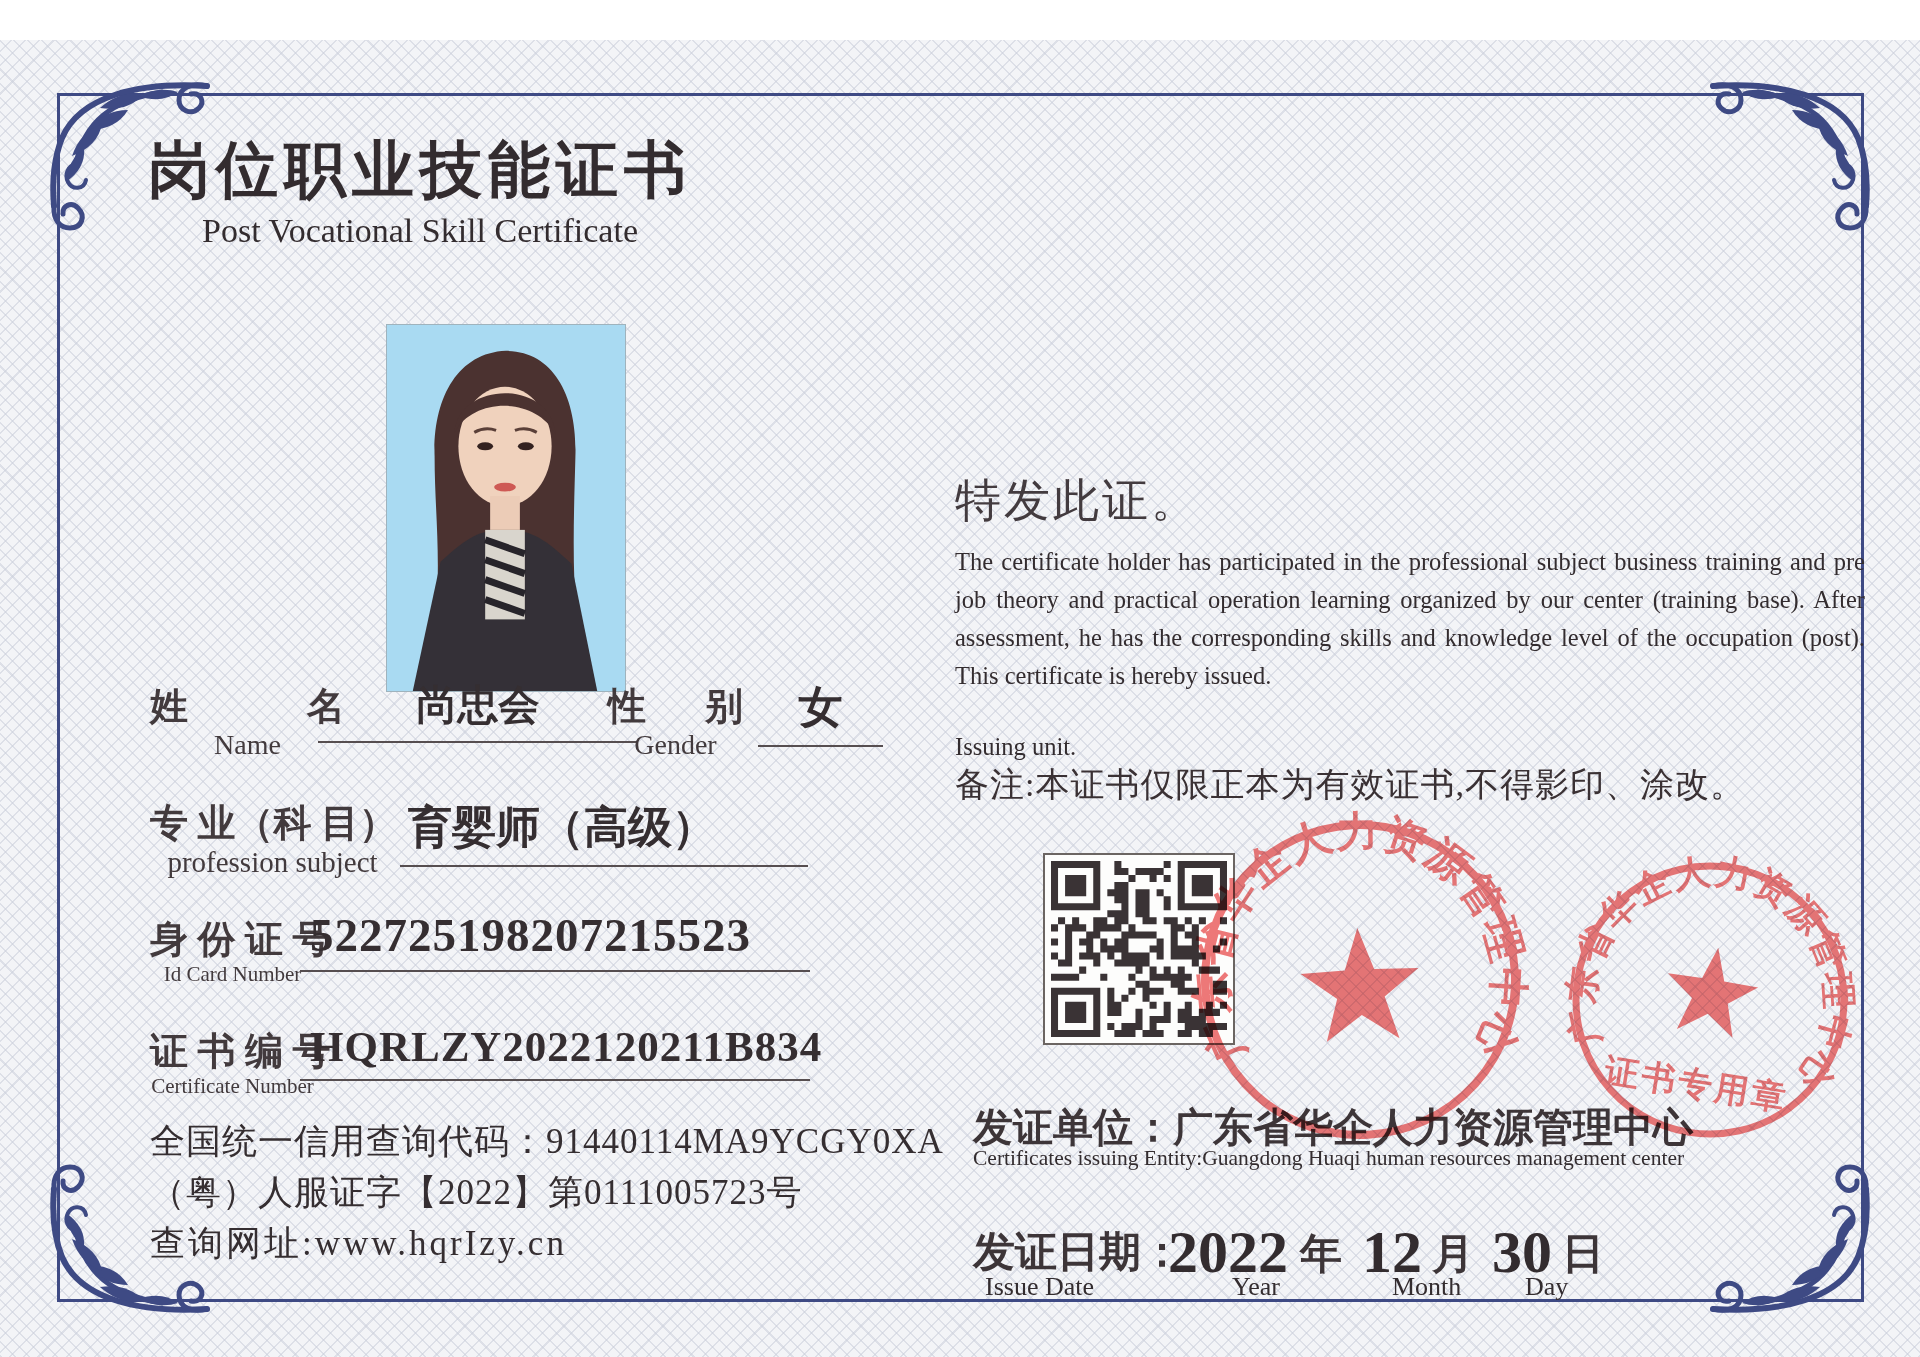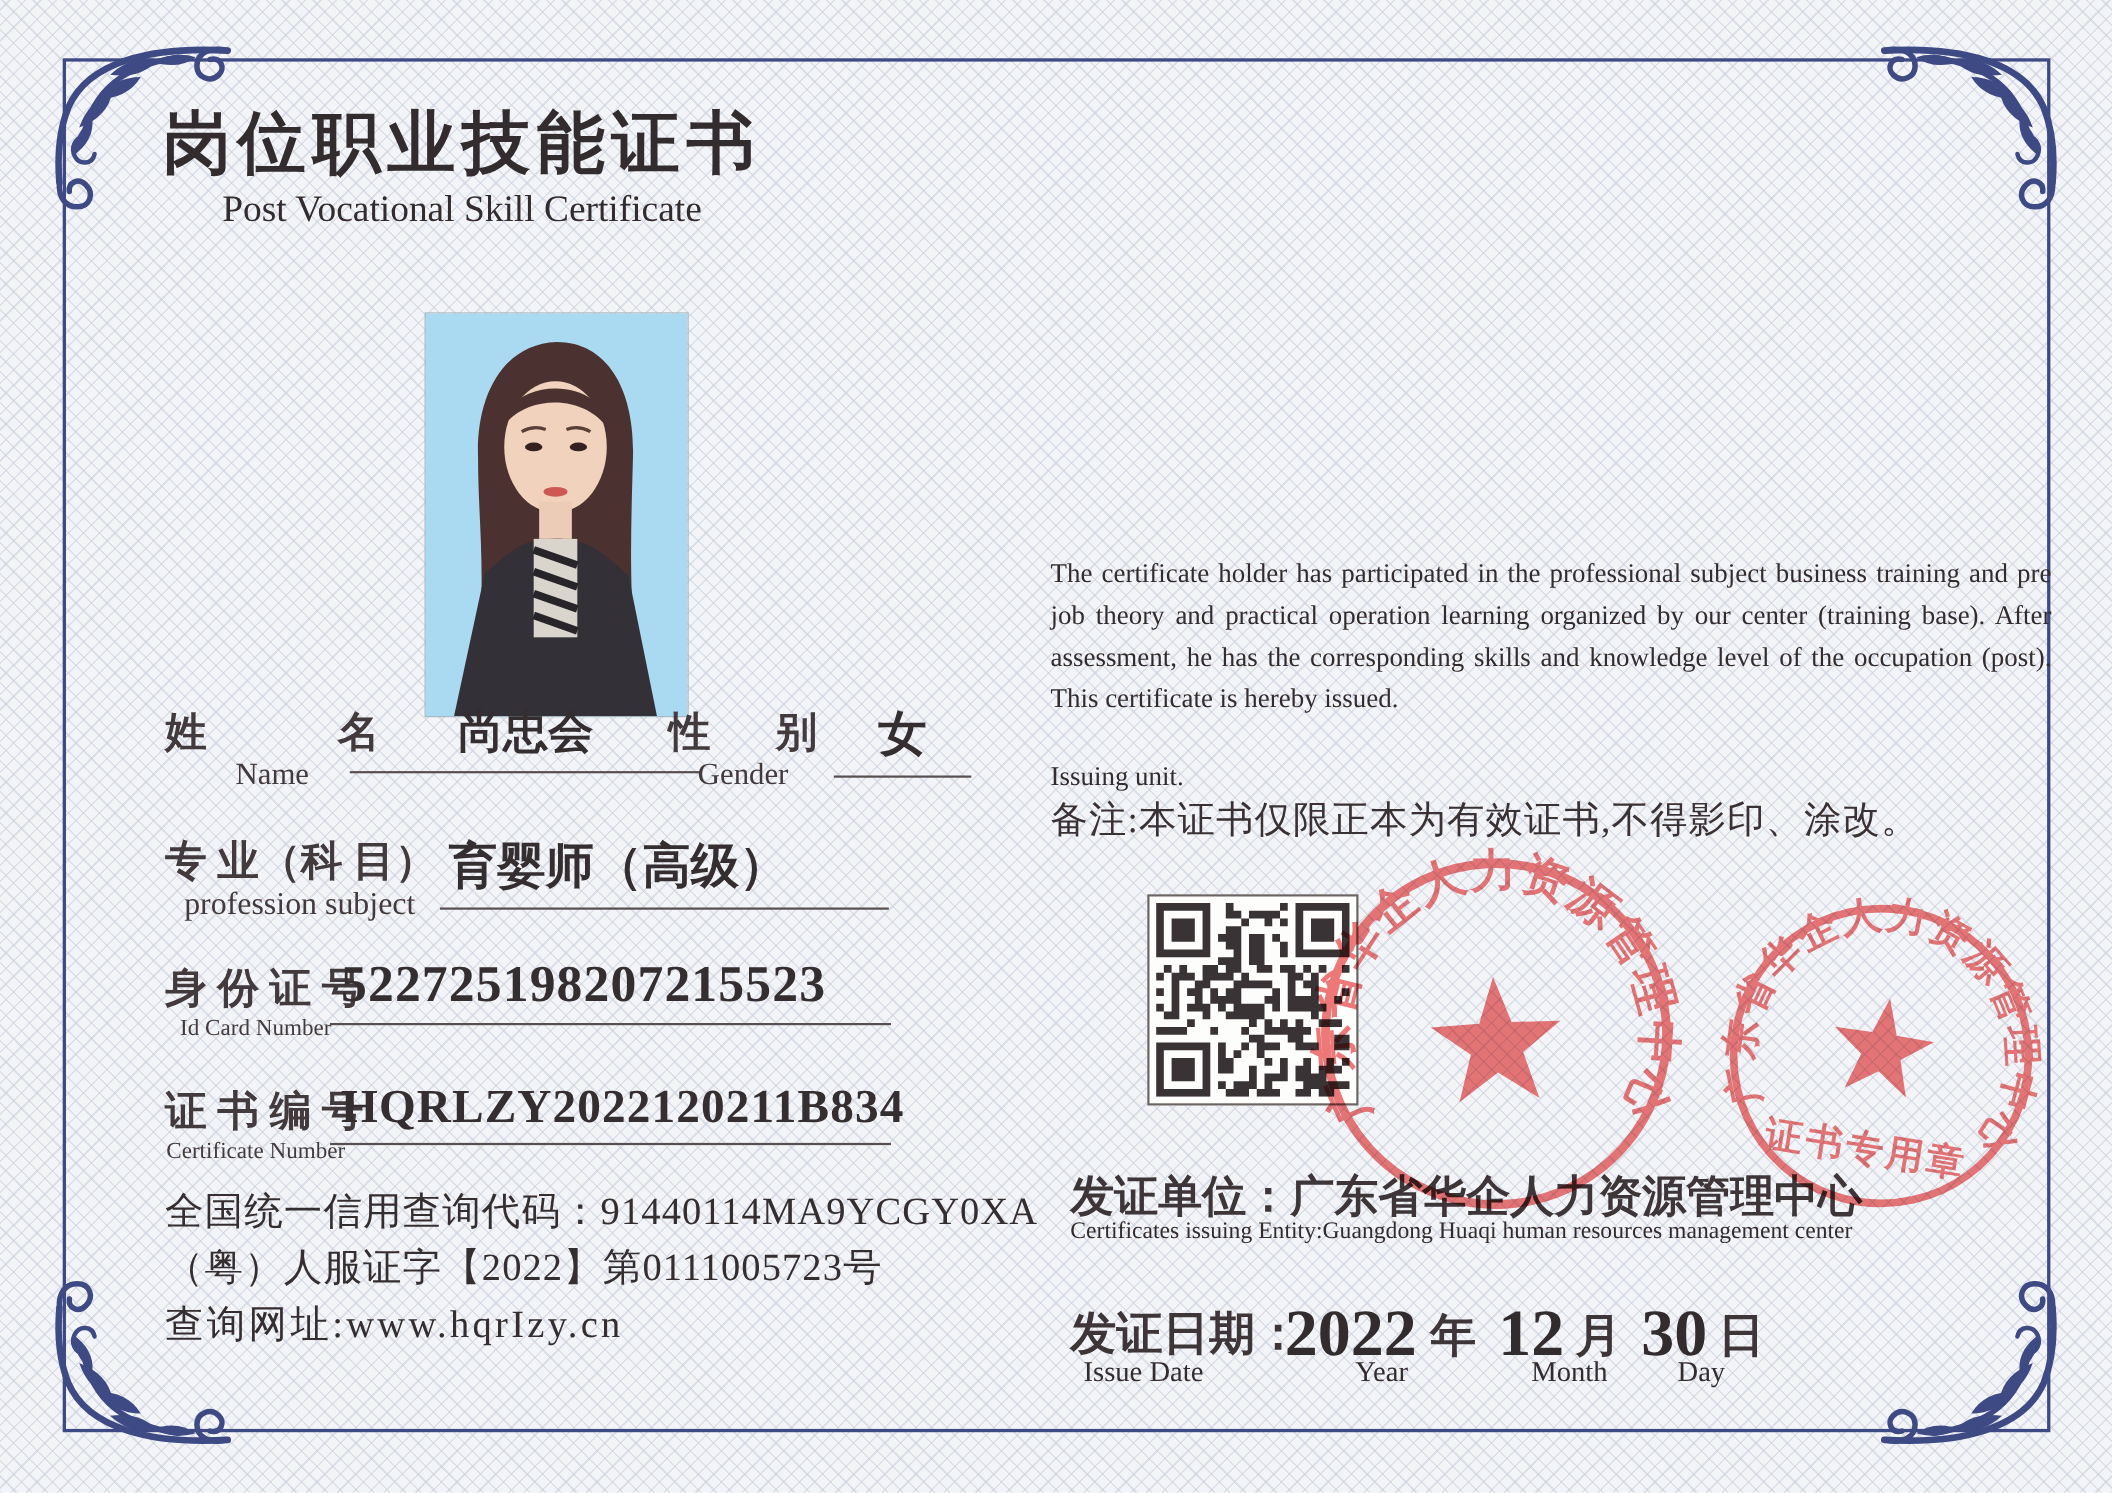--- a/index.html
+++ b/index.html
@@ -7,20 +7,21 @@
     width:1920px;height:1357px;position:relative;overflow:hidden;
     font-family:"Liberation Serif","DejaVu Serif",serif;
     color:#3a3134;
   }
   .page{
     position:absolute;inset:0;
     background-color:#f3f4f7;
     background-image:
       repeating-linear-gradient(45deg, rgba(203,207,219,.55) 0 1.5px, transparent 1.5px 10px),
       repeating-linear-gradient(-45deg, rgba(203,207,219,.55) 0 1.5px, transparent 1.5px 10px);
+    margin-top: 40px;
   }
   .frame{
     position:absolute;left:57px;top:53px;right:56px;bottom:55px;
     border:3px solid #3e4a84;
   }
   .corner{position:absolute;width:170px;height:170px;color:#3e4a84;z-index:3;}
   .corner svg{width:100%;height:100%;display:block;}
   .c-tl{left:42px;top:38px;}
   .c-tr{right:42px;top:38px;transform:scaleX(-1);}
   .c-bl{left:42px;bottom:40px;transform:scaleY(-1);}
@@ -206,20 +207,21 @@
     <span class="en">Certificate Number</span>
   </div>
   <div class="val" style="left:300px;top:982px;width:500px;font-size:43px;text-align:center;padding-left:10px;letter-spacing:1px;">HQRLZY2022120211B834</div>
 
   <div class="codes">
     <div>全国统一信用查询代码：91440114MA9YCGY0XA</div>
     <div>（粤）人服证字【2022】第0111005723号</div>
     <div style="letter-spacing:3px;">查询网址:www.hqrIzy.cn</div>
   </div>
 
+  <div class="body-cn-close">特发此证。</div>
   <div class="body-en">The certificate holder has participated in the professional subject business training and pre job theory and practical operation learning organized by our center (training base). After assessment, he has the corresponding skills and knowledge level of the occupation (post). This certificate is hereby issued.</div>
   <div class="issuing-unit">Issuing unit.</div>
   <div class="remarks-cn">备注:本证书仅限正本为有效证书,不得影印、涂改。</div>
 
   <div class="qr">
     <svg id="qr-svg" viewBox="0 0 200 200">
         <path d="M72,0h8v8h-8zM128,0h8v8h-8zM72,8h8v8h-8zM80,8h8v8h-8zM96,8h8v8h-8zM104,8h8v8h-8zM112,8h8v8h-8zM120,8h8v8h-8zM88,16h8v8h-8zM112,16h8v8h-8zM128,16h8v8h-8zM72,24h8v8h-8zM80,24h8v8h-8zM64,32h8v8h-8zM72,32h8v8h-8zM80,32h8v8h-8zM96,32h8v8h-8zM104,32h8v8h-8zM120,32h8v8h-8zM72,40h8v8h-8zM80,40h8v8h-8zM96,40h8v8h-8zM104,40h8v8h-8zM128,40h8v8h-8zM80,48h8v8h-8zM96,48h8v8h-8zM104,48h8v8h-8zM128,48h8v8h-8zM64,56h8v8h-8zM72,56h8v8h-8zM80,56h8v8h-8zM96,56h8v8h-8zM104,56h8v8h-8zM8,64h8v8h-8zM24,64h8v8h-8zM48,64h8v8h-8zM56,64h8v8h-8zM72,64h8v8h-8zM80,64h8v8h-8zM104,64h8v8h-8zM112,64h8v8h-8zM128,64h8v8h-8zM136,64h8v8h-8zM152,64h8v8h-8zM168,64h8v8h-8zM192,64h8v8h-8zM0,72h8v8h-8zM16,72h8v8h-8zM24,72h8v8h-8zM32,72h8v8h-8zM48,72h8v8h-8zM56,72h8v8h-8zM64,72h8v8h-8zM72,72h8v8h-8zM88,72h8v8h-8zM136,72h8v8h-8zM144,72h8v8h-8zM160,72h8v8h-8zM16,80h8v8h-8zM40,80h8v8h-8zM48,80h8v8h-8zM80,80h8v8h-8zM88,80h8v8h-8zM96,80h8v8h-8zM104,80h8v8h-8zM112,80h8v8h-8zM136,80h8v8h-8zM152,80h8v8h-8zM160,80h8v8h-8zM0,88h8v8h-8zM16,88h8v8h-8zM32,88h8v8h-8zM40,88h8v8h-8zM56,88h8v8h-8zM72,88h8v8h-8zM80,88h8v8h-8zM120,88h8v8h-8zM136,88h8v8h-8zM160,88h8v8h-8zM192,88h8v8h-8zM16,96h8v8h-8zM40,96h8v8h-8zM56,96h8v8h-8zM64,96h8v8h-8zM72,96h8v8h-8zM80,96h8v8h-8zM112,96h8v8h-8zM120,96h8v8h-8zM136,96h8v8h-8zM144,96h8v8h-8zM152,96h8v8h-8zM160,96h8v8h-8zM184,96h8v8h-8zM0,104h8v8h-8zM16,104h8v8h-8zM32,104h8v8h-8zM40,104h8v8h-8zM48,104h8v8h-8zM64,104h8v8h-8zM80,104h8v8h-8zM88,104h8v8h-8zM96,104h8v8h-8zM104,104h8v8h-8zM120,104h8v8h-8zM136,104h8v8h-8zM144,104h8v8h-8zM152,104h8v8h-8zM160,104h8v8h-8zM168,104h8v8h-8zM8,112h8v8h-8zM16,112h8v8h-8zM48,112h8v8h-8zM72,112h8v8h-8zM80,112h8v8h-8zM88,112h8v8h-8zM96,112h8v8h-8zM104,112h8v8h-8zM160,112h8v8h-8zM32,120h8v8h-8zM96,120h8v8h-8zM112,120h8v8h-8zM128,120h8v8h-8zM144,120h8v8h-8zM168,120h8v8h-8zM176,120h8v8h-8zM184,120h8v8h-8zM0,128h8v8h-8zM8,128h8v8h-8zM16,128h8v8h-8zM24,128h8v8h-8zM56,128h8v8h-8zM88,128h8v8h-8zM112,128h8v8h-8zM120,128h8v8h-8zM128,128h8v8h-8zM136,128h8v8h-8zM144,128h8v8h-8zM152,128h8v8h-8zM96,136h8v8h-8zM104,136h8v8h-8zM136,136h8v8h-8zM144,136h8v8h-8zM184,136h8v8h-8zM192,136h8v8h-8zM64,144h8v8h-8zM88,144h8v8h-8zM104,144h8v8h-8zM112,144h8v8h-8zM120,144h8v8h-8zM144,144h8v8h-8zM152,144h8v8h-8zM160,144h8v8h-8zM184,144h8v8h-8zM192,144h8v8h-8zM64,152h8v8h-8zM80,152h8v8h-8zM104,152h8v8h-8zM64,160h8v8h-8zM72,160h8v8h-8zM112,160h8v8h-8zM128,160h8v8h-8zM152,160h8v8h-8zM176,160h8v8h-8zM192,160h8v8h-8zM64,168h8v8h-8zM72,168h8v8h-8zM96,168h8v8h-8zM128,168h8v8h-8zM144,168h8v8h-8zM152,168h8v8h-8zM168,168h8v8h-8zM176,168h8v8h-8zM184,168h8v8h-8zM96,176h8v8h-8zM112,176h8v8h-8zM120,176h8v8h-8zM128,176h8v8h-8zM144,176h8v8h-8zM152,176h8v8h-8zM160,176h8v8h-8zM168,176h8v8h-8zM64,184h8v8h-8zM80,184h8v8h-8zM88,184h8v8h-8zM96,184h8v8h-8zM112,184h8v8h-8zM152,184h8v8h-8zM160,184h8v8h-8zM168,184h8v8h-8zM176,184h8v8h-8zM184,184h8v8h-8zM192,184h8v8h-8zM72,192h8v8h-8zM80,192h8v8h-8zM88,192h8v8h-8zM104,192h8v8h-8zM112,192h8v8h-8zM120,192h8v8h-8zM144,192h8v8h-8zM152,192h8v8h-8zM168,192h8v8h-8zM176,192h8v8h-8zM0,0h56v56h-56zM8,8h40v40h-40zM16,16h24v24h-24zM144,0h56v56h-56zM152,8h40v40h-40zM160,16h24v24h-24zM0,144h56v56h-56zM8,152h40v40h-40zM16,160h24v24h-24z" fill="#3a3335" fill-rule="evenodd"></path>
       </svg>
   </div>
 

